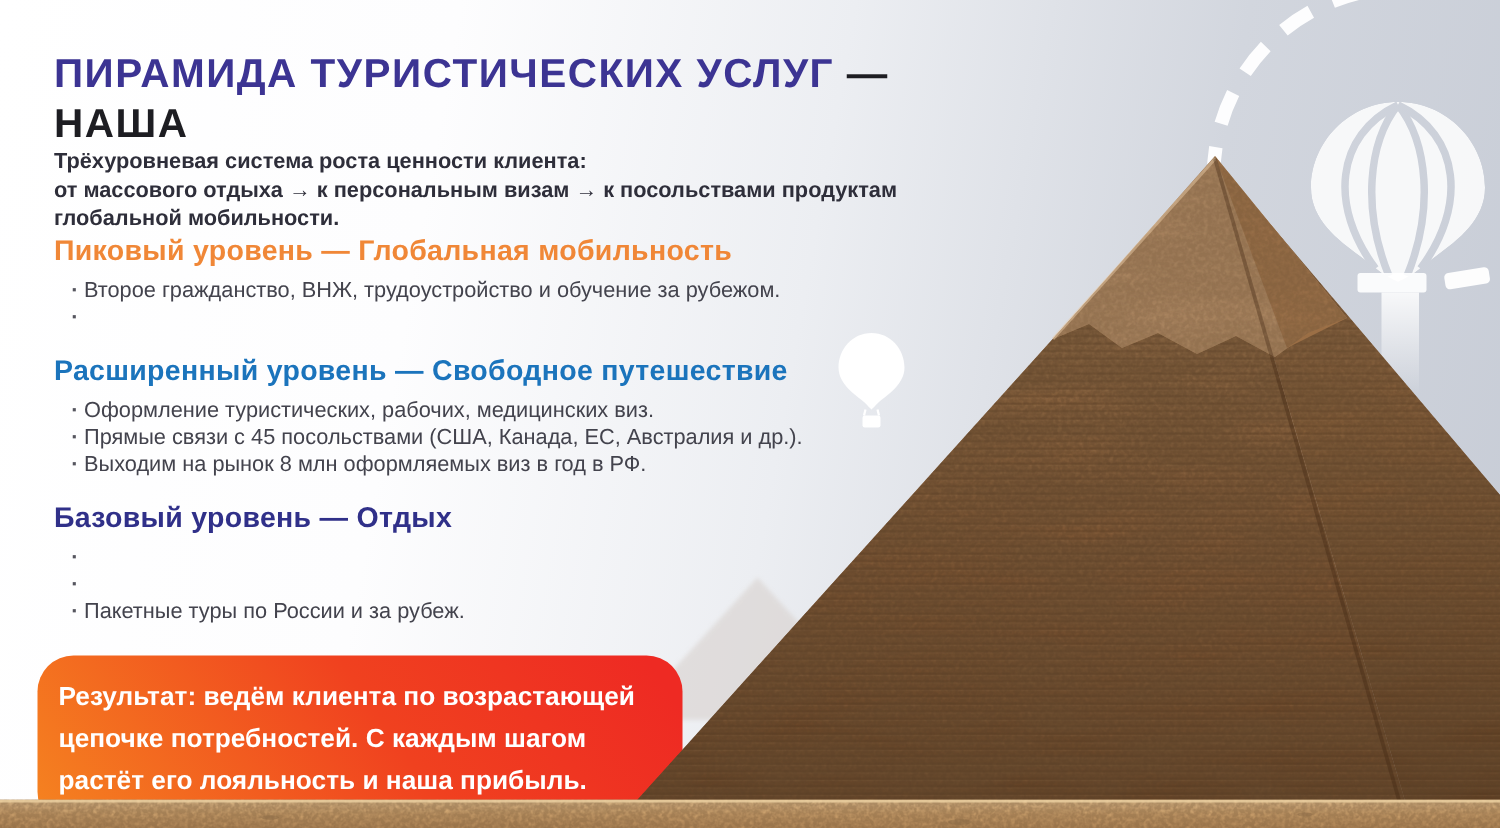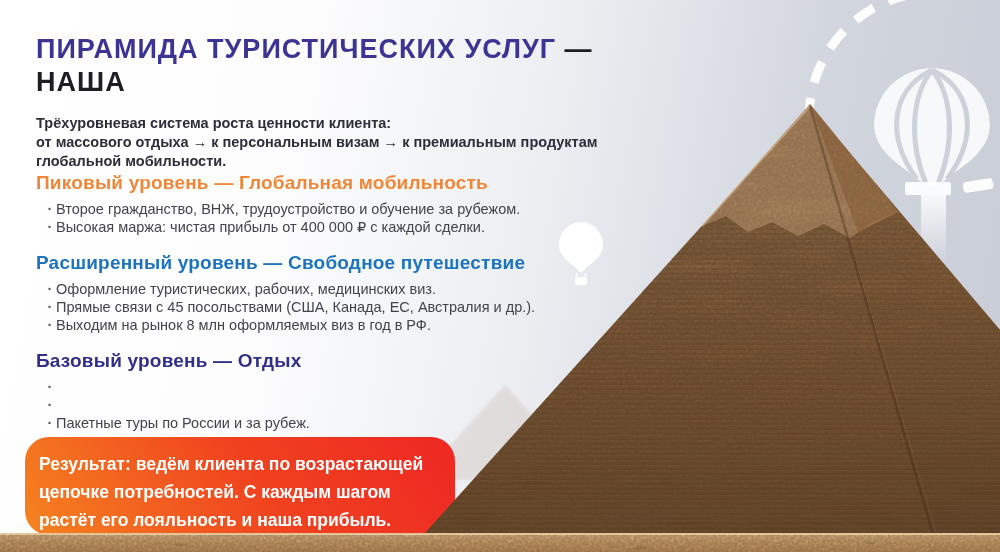--- a/index.html
+++ b/index.html
@@ -8,32 +8,32 @@
     font-family:"Liberation Sans","DejaVu Sans",sans-serif;
     background:linear-gradient(100deg,#ffffff 0%,#fdfdfe 28%,#eceef2 52%,#d2d6de 76%,#c7ccd6 100%);
   }
   svg.layer{position:absolute;left:0;top:0;width:1000px;height:552px;pointer-events:none;}
   #decor-layer{z-index:0;}
   #pyramid-layer{z-index:2;}
   .content{position:absolute;left:36px;top:33px;z-index:3;width:640px;}
   .title{font-size:27px;line-height:33px;font-weight:800;letter-spacing:1px;text-transform:uppercase;}
   .title .accent{color:#3c3493;}
   .title .dark{color:#1d1d22;}
-  .subtitle{margin-top:15px;font-size:14.5px;line-height:19px;font-weight:700;color:#2e2e3a;}
+  .subtitle{margin-top:0;font-size:14.5px;line-height:19px;font-weight:700;color:#2e2e3a;}
   .sections{width:575px;}
   .section{margin-bottom:15px;}
   .section h2{margin:0 0 5px 0;font-size:19px;line-height:24px;font-weight:700;letter-spacing:.2px;}
   .h-orange{color:#f08737;}
   .h-blue{color:#1b74bc;}
   .h-navy{color:#303089;}
   ul.bullets{list-style:none;margin:0;padding:0 0 0 8px;}
   ul.bullets li{display:flex;align-items:flex-start;font-size:14.5px;line-height:18px;color:#43434d;}
   ul.bullets .dot{width:12px;flex:0 0 12px;text-align:center;color:#55555e;font-weight:700;}
   .result-box{
-    position:absolute;left:25px;top:437px;width:430px;height:98px;z-index:1;
+    position:absolute;left:25px;top:437px;width:430px;height:115px;z-index:1;
     border-radius:24px;box-sizing:border-box;padding:13px 10px 0 14px;
     background:linear-gradient(235deg,#ee2a23 5%,#f0411f 45%,#f58420 100%);
   }
   .result-box .rline{font-size:17.5px;line-height:28px;font-weight:700;color:#ffffff;white-space:nowrap;}
 </style>
 </head>
 <body>
 
 <div class="slide">
 
@@ -163,35 +163,34 @@
     </g>
   </svg>
 
   <div class="content">
     <div class="title">
       <div><span class="accent">ПИРАМИДА ТУРИСТИЧЕСКИХ УСЛУГ</span><span class="dark"> — НАША</span></div>
     </div>
 
     <div class="subtitle">
       <div>Трёхуровневая система роста ценности клиента:</div>
-      <div>от массового отдыха → к персональным визам → к премиальным продуктам глобальной мобильности.</div>
+      <div>от массового отдыха → к персональным визам → к посольствами продуктам глобальной мобильности.</div>
     </div>
 
     <div class="sections">
 
       <div class="section">
         <h2 class="h-orange">Пиковый уровень — Глобальная мобильность</h2>
         <ul class="bullets">
           <li>
               <span class="dot">·</span>
               <span>Второе гражданство, ВНЖ, трудоустройство и обучение за рубежом.</span>
             </li>
           <li>
               <span class="dot">·</span>
-              <span>Высокая маржа: чистая прибыль от 400 000 ₽ с каждой сделки.</span>
             </li>
         </ul>
       </div>
 
       <div class="section">
         <h2 class="h-blue">Расширенный уровень — Свободное путешествие</h2>
         <ul class="bullets">
           <li>
               <span class="dot">·</span>
               <span>Оформление туристических, рабочих, медицинских виз.</span>

